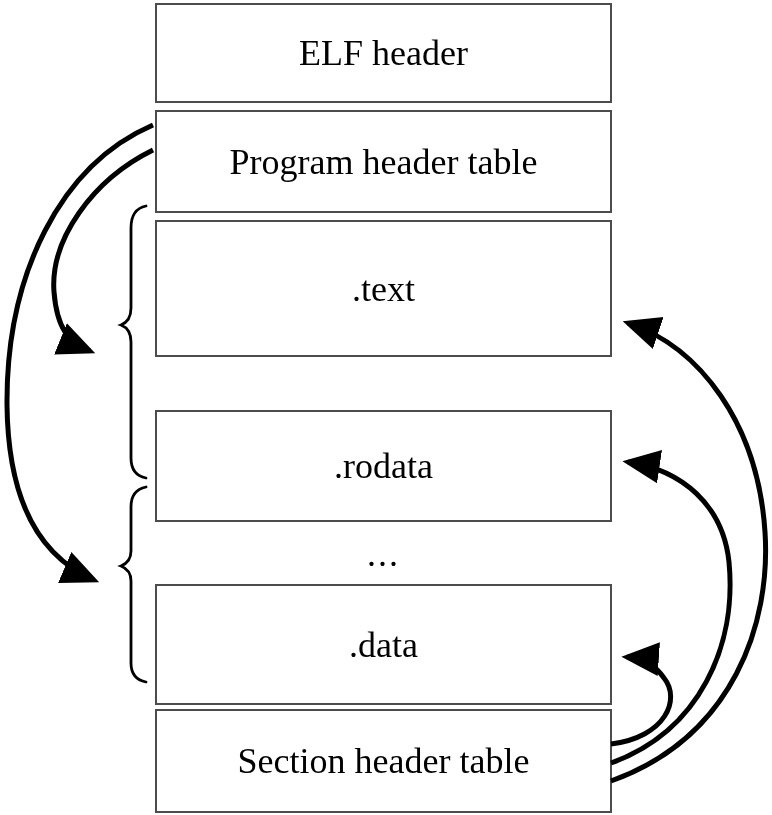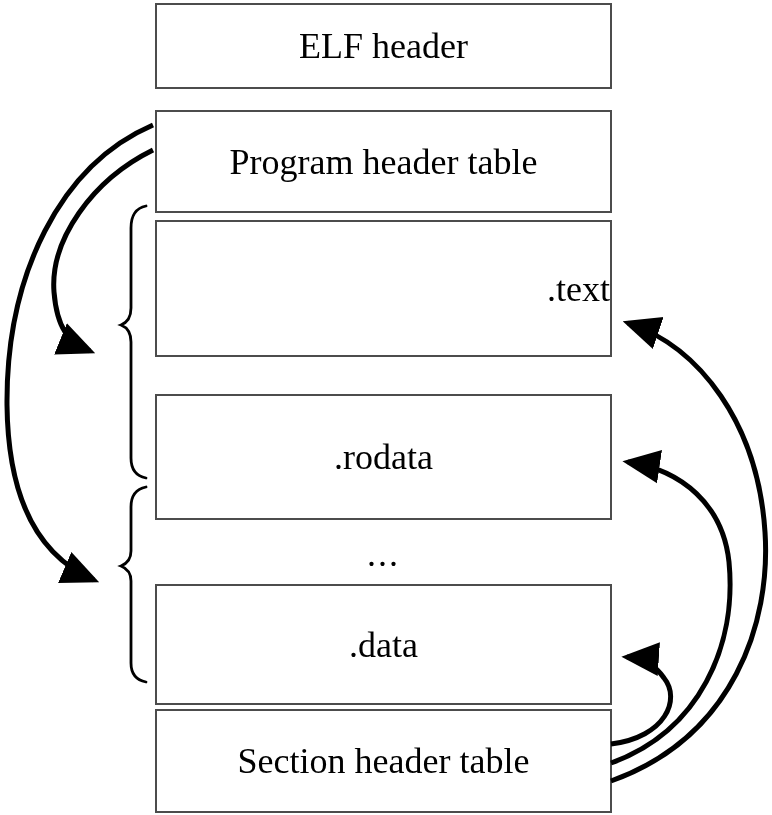--- a/index.html
+++ b/index.html
@@ -25,24 +25,24 @@
     width:457px;
     border:2px solid var(--box-border);
     background:var(--bg);
     display:flex;
     align-items:center;
     justify-content:center;
     font-size:36px;
     line-height:1;
     white-space:nowrap;
   }
-  .box-elf      {top:3px;   height:86px;}
+  .box-elf      {top:3px;   height:100px;}
   .box-phdr     {top:110px; height:103px;align-items:center;}
-  .box-text     {top:220px; height:137px;justify-content:flex-end;}
-  .box-rodata   {top:394px; height:126px;}
+  .box-text     {top:220px; height:137px;}
+  .box-rodata   {top:410px; height:112px;}
   .box-data     {top:584px; height:121px;}
   .box-shdr     {top:709px; height:104px;}
   .ellipsis{
     position:absolute;
     left:155px;
     top:524px;
     width:457px;
     height:60px;
     display:flex;
     align-items:center;

